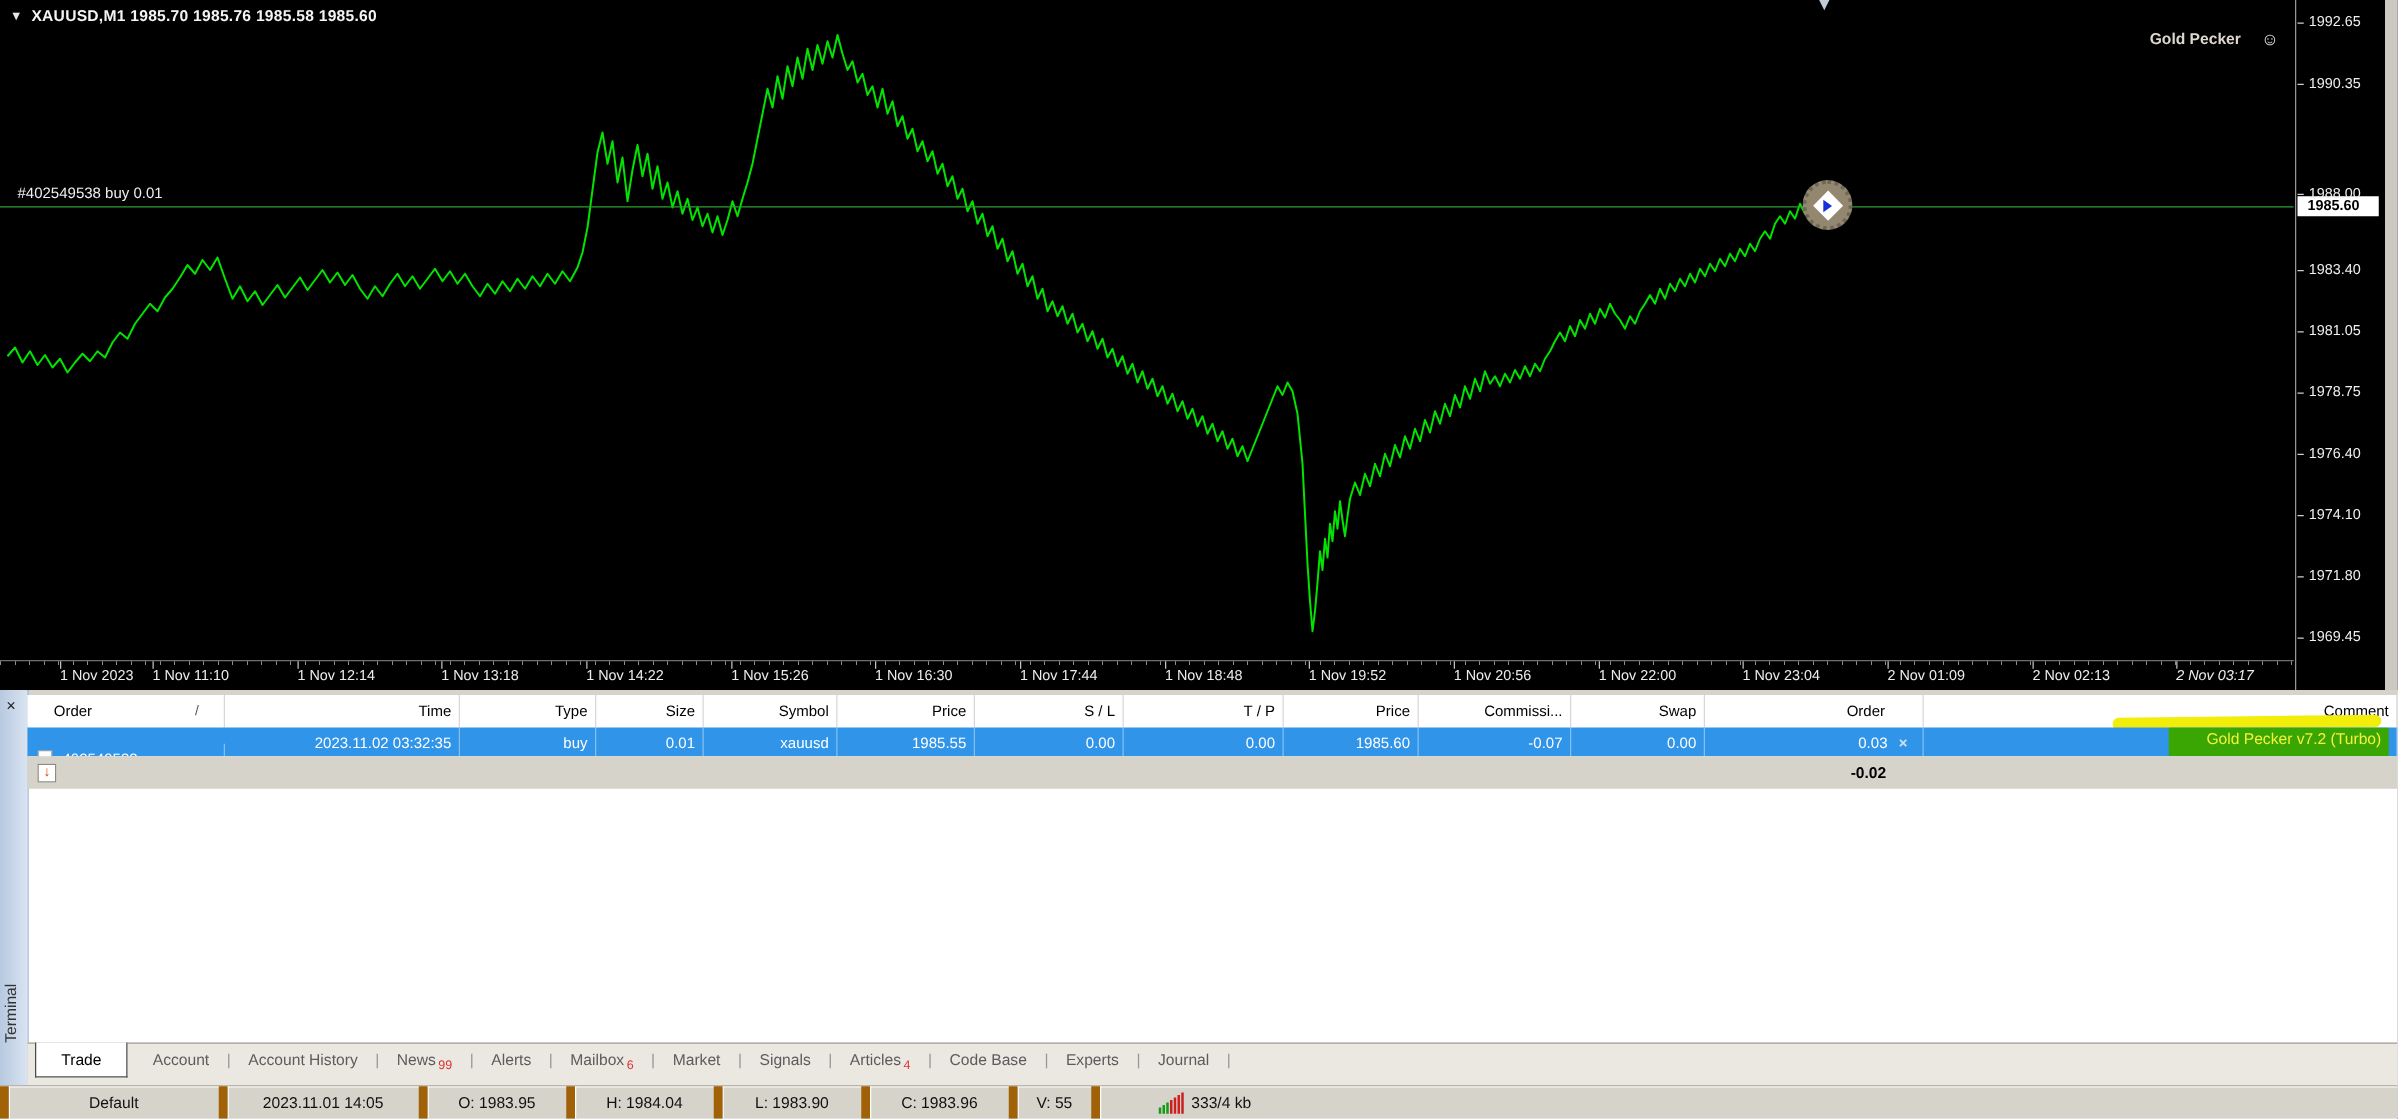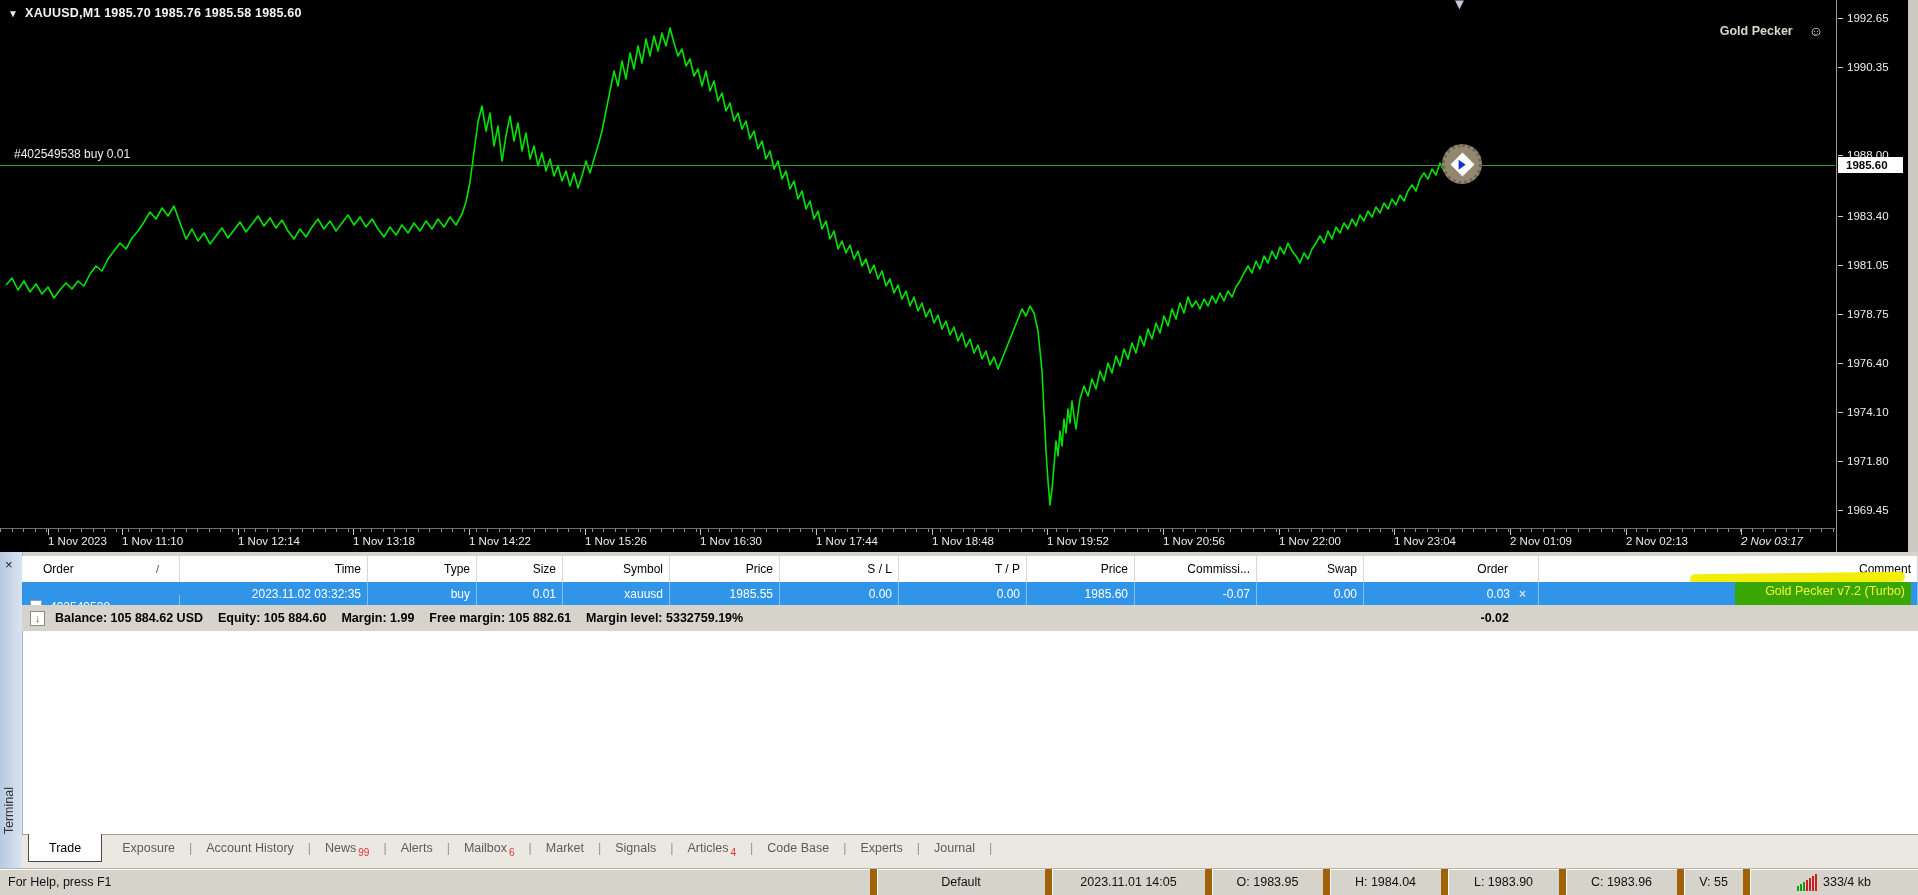--- a/index.html
+++ b/index.html
@@ -235,31 +235,30 @@
           <div class="t-cell" style="width: 175px; justify-content: flex-end; padding-right: 12px;">
             <span>0.03</span>
             <span class="pos-close">×</span>
           </div>
           <div class="t-cell" style="width: 379px; justify-content: flex-end;">
             <span class="comment-cell-inner">Gold Pecker v7.2 (Turbo)</span>
           </div>
         </div>
       <div class="balance-row">
         <span class="bal-icon">↓</span>
-        <span><span class="bal-part">Balance: 105 884.62 USD</span><span class="bal-part">Equity: 105 884.60</span><span class="bal-part">Margin: 1.99</span><span class="bal-part">Free margin: 105 882.61</span><span class="bal-part">Margin level: 5332759.19%</span></span>
         <span class="bal-profit">-0.02</span>
       </div>
     </div>
 
     <div class="tabs">
         <div class="tab active">
           <span>Trade</span>
         </div>
         <div class="tab">
-          <span>Exposure</span>
+          <span>Account</span>
         </div>
         <span class="tab-pipe">|</span>
         <div class="tab">
           <span>Account History</span>
         </div>
         <span class="tab-pipe">|</span>
         <div class="tab">
           <span>News</span>
           <span class="tab-badge">99</span>
         </div>
@@ -295,23 +294,20 @@
         </div>
         <span class="tab-pipe">|</span>
         <div class="tab">
           <span>Journal</span>
         </div>
         <span class="tab-pipe">|</span>
       </div>
   </div>
 
   <div class="status-bar">
-      <div class="sb-cell sb-help">
-        <span class="statusbar-help-text">For Help, press F1</span>
-      </div>
       <div class="sb-cell sep" style="width: 175px;">
         <span class="statusbar-profile-text">Default</span>
       </div>
       <div class="sb-cell sep" style="width: 160px;">
         <span class="statusbar-datetime-text">2023.11.01 14:05</span>
       </div>
       <div class="sb-cell sep" style="width: 118px;">
         <span class="statusbar-open-text">O: 1983.95</span>
       </div>
       <div class="sb-cell sep" style="width: 118px;">

